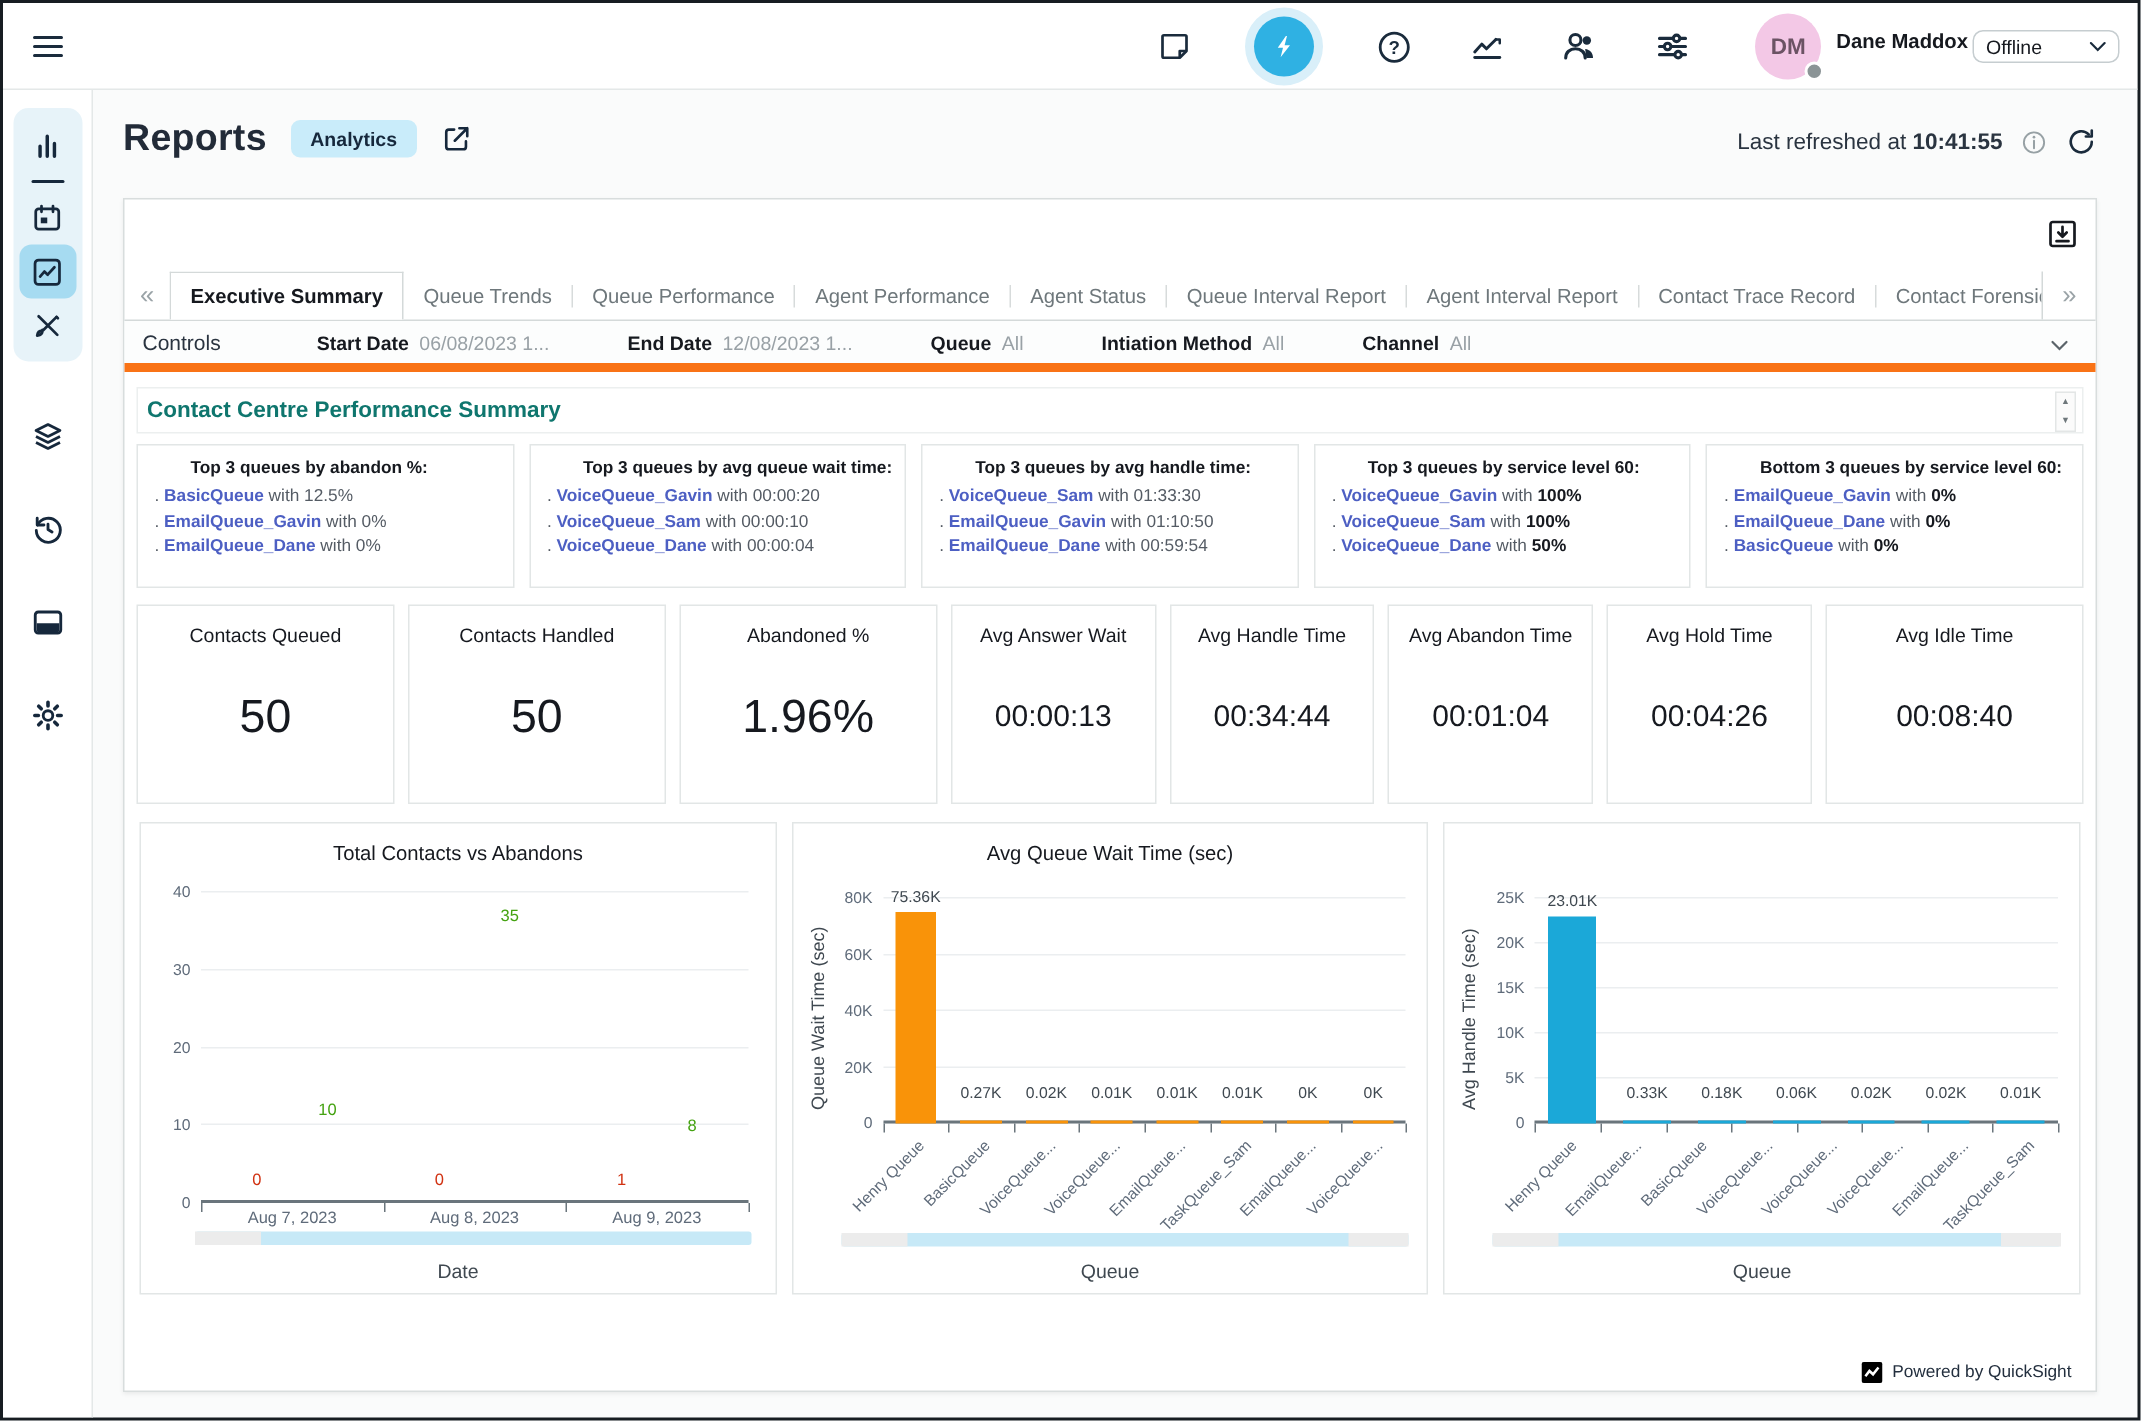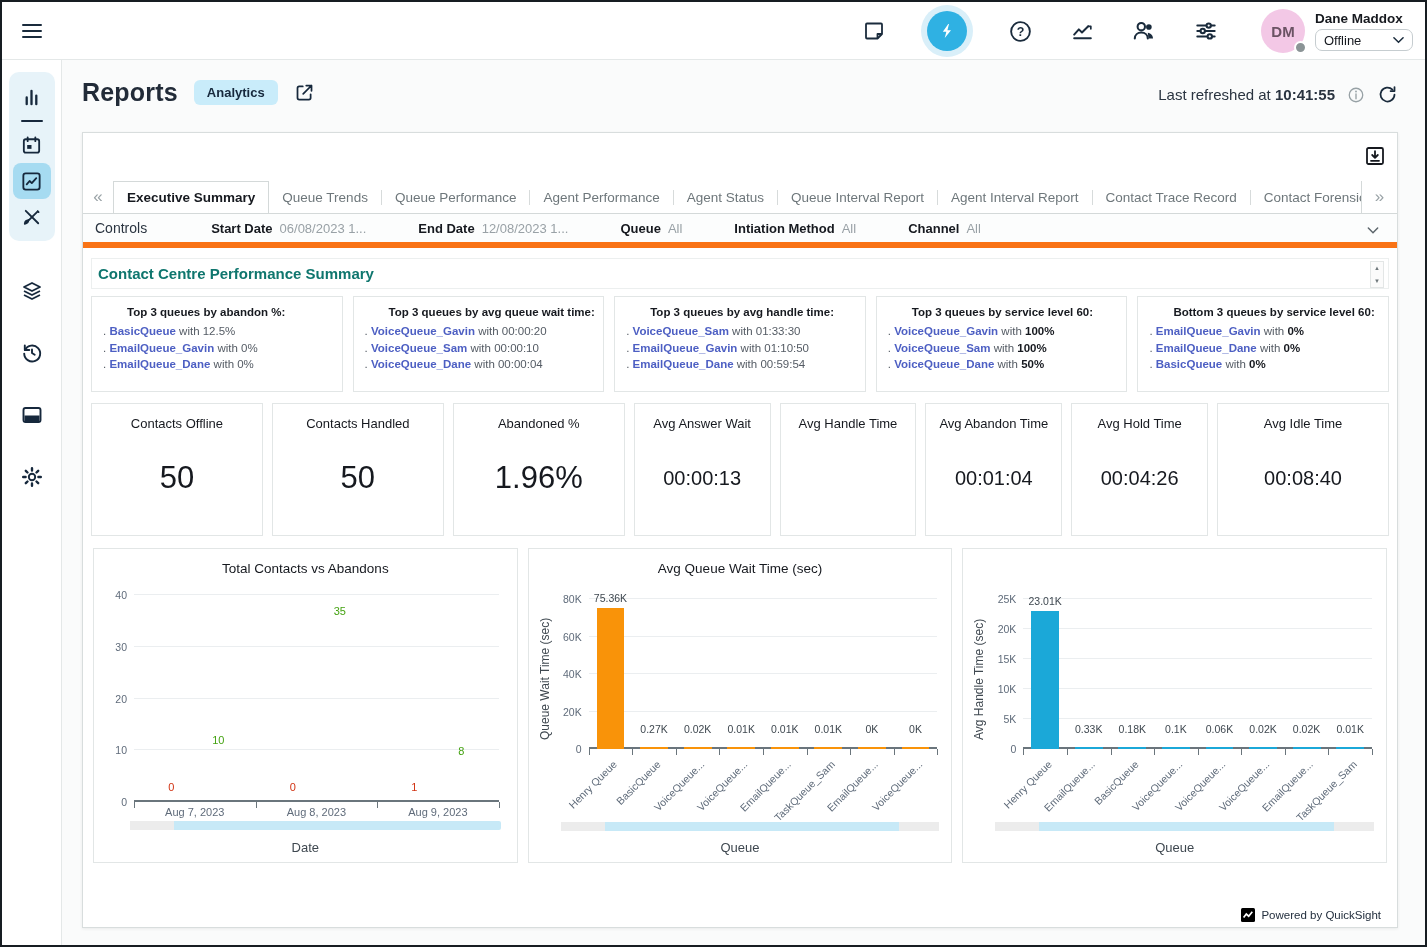--- a/index.html
+++ b/index.html
@@ -9,21 +9,21 @@
 
   
   .topbar { position:absolute; left:0; top:0; right:0; height:58px; background:#fff; border-bottom:1px solid #e4e8e8; z-index:5; }
   .hamburger { position:absolute; left:17px; top:17px; width:26px; height:24px; cursor:pointer; }
   .top-icons { position:absolute; right:12px; top:0; height:58px; display:flex; align-items:center; gap:36px; }
   .tico { width:26px; height:26px; display:flex; align-items:center; justify-content:center; cursor:pointer; }
   .bolt-btn { width:40px; height:40px; border-radius:50%; background:#2fb1e3; display:flex; align-items:center; justify-content:center; box-shadow:0 0 0 6px #d9eff9; margin:0 4px; }
   .user-chip { display:flex; align-items:center; gap:10px; margin-left:6px; }
   .avatar { width:44px; height:44px; border-radius:50%; background:#f3c8e6; color:#6b5364; font-weight:700; font-size:15px; display:flex; align-items:center; justify-content:center; position:relative; }
   .status-dot { position:absolute; right:-2px; bottom:-1px; width:13px; height:13px; border-radius:50%; background:#8b9496; border:2px solid #fff; }
-  .user-meta { display:flex; flex-direction:column; gap:3px; }
+  .user-meta { display:flex; flex-direction:row; gap:3px; }
   .user-name { font-size:13.5px; font-weight:700; color:#16191f; }
   .status-select { width:98px; height:22px; border:1px solid #c6cdd0; border-radius:7px; font-size:13px; color:#16191f; display:flex; align-items:center; justify-content:space-between; padding:0 8px; cursor:pointer; background:#fff; }
 
   
   .sidebar { position:absolute; left:0; top:58px; bottom:0; width:60px; background:#fff; border-right:1px solid #e4e8e8; display:flex; flex-direction:column; align-items:center; padding-top:12px; z-index:4; }
   .nav-group { width:46px; background:#e7f3f9; border-radius:10px; padding:7px 0 6px; display:flex; flex-direction:column; align-items:center; }
   .nav-item { width:38px; height:36px; display:flex; align-items:center; justify-content:center; border-radius:8px; cursor:pointer; }
   .nav-item.active { background:#a6dbf1; }
   .nav-divider { width:22px; height:2px; background:#16283c; border-radius:1px; margin:5px 0; }
   .nav-below { display:flex; flex-direction:column; align-items:center; gap:26px; margin-top:32px; }
@@ -363,37 +363,38 @@
           <div class="insight-card">
             <div class="insight-title">Bottom 3 queues by service level 60:</div>
             <div class="insight-item"><span>. </span><span class="q">EmailQueue_Gavin</span><span> with </span><span class="val-bold">0%</span></div>
             <div class="insight-item"><span>. </span><span class="q">EmailQueue_Dane</span><span> with </span><span class="val-bold">0%</span></div>
             <div class="insight-item"><span>. </span><span class="q">BasicQueue</span><span> with </span><span class="val-bold">0%</span></div>
           </div>
         </div>
 
       <div class="kpis" id="kpis">
           <div class="kpi large">
-            <div class="kpi-label">Contacts Offline</div>
+            <div class="kpi-label">Contacts Queued</div>
             <div class="kpi-value">50</div>
           </div>
           <div class="kpi large">
             <div class="kpi-label">Contacts Handled</div>
             <div class="kpi-value">50</div>
           </div>
           <div class="kpi large">
             <div class="kpi-label">Abandoned %</div>
             <div class="kpi-value">1.96%</div>
           </div>
           <div class="kpi">
             <div class="kpi-label">Avg Answer Wait</div>
             <div class="kpi-value">00:00:13</div>
           </div>
           <div class="kpi">
             <div class="kpi-label">Avg Handle Time</div>
+            <div class="kpi-value">00:34:44</div>
           </div>
           <div class="kpi">
             <div class="kpi-label">Avg Abandon Time</div>
             <div class="kpi-value">00:01:04</div>
           </div>
           <div class="kpi">
             <div class="kpi-label">Avg Hold Time</div>
             <div class="kpi-value">00:04:26</div>
           </div>
           <div class="kpi">
@@ -614,24 +615,20 @@
                   <div class="slot">
                     <div class="sbar" style="height: 2px; background: rgb(27, 168, 216);"></div>
                     <div class="slabel" style="bottom: 14px;">0.33K</div>
                   </div>
                   <div class="slot">
                     <div class="sbar" style="height: 2px; background: rgb(27, 168, 216);"></div>
                     <div class="slabel" style="bottom: 14px;">0.18K</div>
                   </div>
                   <div class="slot">
                     <div class="sbar" style="height: 2px; background: rgb(27, 168, 216);"></div>
-                    <div class="slabel" style="bottom: 14px;">0.1K</div>
-                  </div>
-                  <div class="slot">
-                    <div class="sbar" style="height: 2px; background: rgb(27, 168, 216);"></div>
                     <div class="slabel" style="bottom: 14px;">0.06K</div>
                   </div>
                   <div class="slot">
                     <div class="sbar" style="height: 2px; background: rgb(27, 168, 216);"></div>
                     <div class="slabel" style="bottom: 14px;">0.02K</div>
                   </div>
                   <div class="slot">
                     <div class="sbar" style="height: 2px; background: rgb(27, 168, 216);"></div>
                     <div class="slabel" style="bottom: 14px;">0.02K</div>
                   </div>

